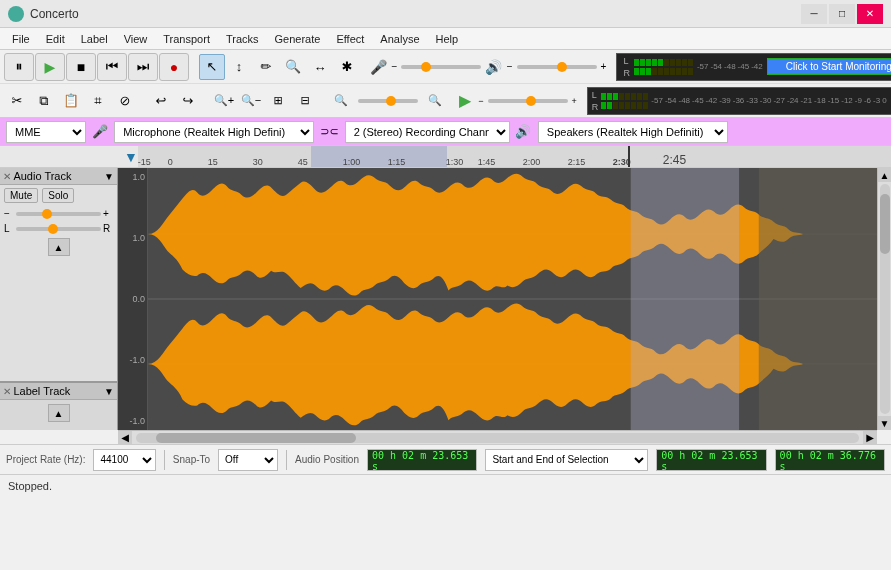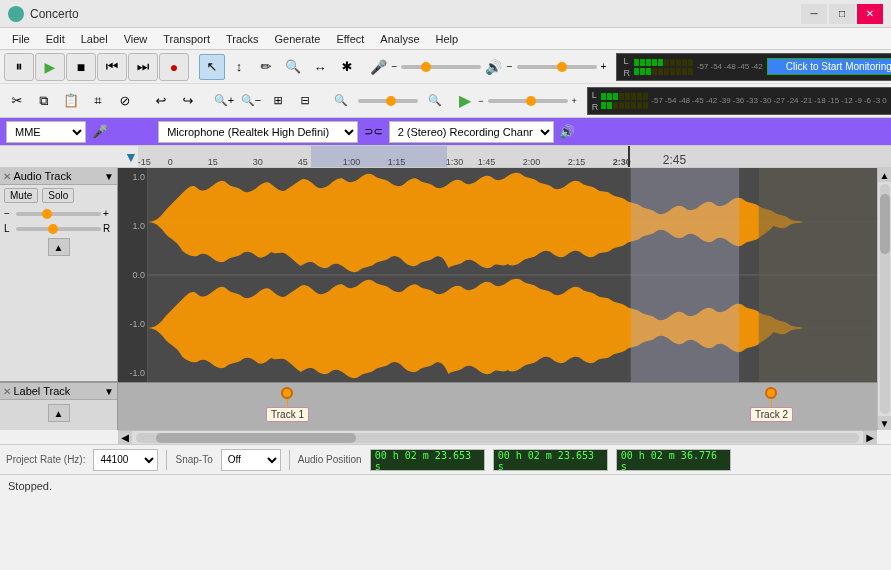--- a/index.html
+++ b/index.html
@@ -13,21 +13,21 @@
     #titlebar .win-btn { width: 26px; height: 20px; border: none; background: #ddd; cursor: pointer; font-size: 10px; display: flex; align-items: center; justify-content: center; }
     #titlebar .win-btn.close { background: #e05; color: white; }
 
     
     #menubar { background: #f5f5f5; height: 22px; display: flex; align-items: center; padding: 0 4px; border-bottom: 1px solid #ccc; }
     .menu-item { padding: 2px 8px; cursor: pointer; font-size: 11px; color: #222; }
     .tb-sep { width: 1px; height: 24px; background: #bbb; margin: 0 3px; }
     .tb-group { display: flex; gap: 1px; align-items: center; }
 
     
-    #devicebar { background: #8b5cf6; display: flex; align-items: center; padding: 3px 6px; border-bottom: 1px solid #ccc; gap: 6px; height: 28px; }
+    #devicebar { background: #f0abfc; display: flex; align-items: center; padding: 3px 6px; border-bottom: 1px solid #ccc; gap: 6px; height: 28px; }
     .dev-select { height: 22px; border: 1px solid #bbb; background: white; font-size: 11px; padding: 0 4px; cursor: pointer; }
 
     
     #ruler { background: #e8e8e8; height: 22px; display: flex; align-items: center; border-bottom: 1px solid #ccc; position: relative; overflow: hidden; padding-left: 120px; }
     .ruler-marks { flex: 1; height: 100%; position: relative; background: #ddd; display: flex; align-items: flex-end; overflow: hidden; }
 
     
     .h-scrollbar { height: 14px; background: #ddd; border-top: 1px solid #bbb; display: flex; align-items: center; }
     .h-scroll-track { flex: 1; height: 10px; background: #ccc; border-radius: 5px; margin: 0 4px; position: relative; }
     .h-scroll-thumb { width: 200px; height: 10px; background: #aaa; border-radius: 5px; position: absolute; left: 20px; cursor: pointer; }
@@ -267,28 +267,31 @@
         <span>0</span>
     </div>
   </div>
 </div>
 
 <div id="devicebar">
   <select class="dev-select" style="width:80px;">
     <option>MME</option>
   </select>
   <span style="font-size:13px;">🎤</span>
-  <select class="dev-select" style="width:200px;margin-left:44px;">
+  <select class="dev-select" style="width:200px;">
     <option>Microphone (Realtek High Defini)</option>
   </select>
   <span style="font-size:11px;">⊃⊂</span>
   <select class="dev-select" style="width:165px;">
     <option>2 (Stereo) Recording Channels</option>
   </select>
   <span style="font-size:13px;">🔊</span>
+  <select class="dev-select" style="width:190px;">
+    <option>Speakers (Realtek High Definiti)</option>
+  </select>
 </div>
 
 <div id="ruler">
   <div style="display:flex;align-items:center;padding-left:4px;">
     <span style="color:#27a;font-size:14px;cursor:pointer;">▼</span>
   </div>
   <div class="ruler-marks" style="flex:1;position:relative;background:#d8d8d8;overflow:hidden;">
 
     <div style="position:absolute;left:23%;width:18%;top:0;bottom:0;background:rgba(80,100,180,0.25);"></div>
     <div style="position:absolute;left:0;top:0;bottom:0;display:flex;align-items:flex-end;width:100%;">
@@ -394,34 +397,20 @@
               L740,53 C738,53 735,53 730,53 C700,53 680,53 665,53 C660,55 655,53 650,57 C645,61 640,59 635,57 C630,63 625,65 620,69 C615,73 610,71 605,75 C600,79 595,77 590,73 C585,69 580,67 575,71 C570,75 565,73 560,69 C555,65 550,63 545,67 C540,71 535,69 530,65 C525,61 520,59 515,63 C510,67 505,65 500,69 C495,73 490,71 485,75 C480,79 475,77 470,81 C465,85 460,82 455,86 C450,90 445,88 440,84 C435,80 430,82 425,86 C420,90 415,88 410,84 C405,80 400,82 395,86 C390,90 385,88 380,92 C375,96 370,98 365,95 C360,99 355,93 350,97 C345,101 340,99 335,95 C330,91 325,89 320,93 C315,97 310,95 305,99 C300,87 295,85 290,89 C285,93 280,91 275,95 C270,99 265,97 260,93 C255,87 250,85 245,89 C240,93 235,91 230,95 C225,99 220,97 215,101 C210,105 205,103 200,99 C195,95 190,93 185,97 C180,101 175,99 170,95 C165,91 160,94 155,97 C150,94 145,88 140,85 C135,82 130,86 125,83 C120,87 115,91 110,87 C105,83 100,81 95,85 C90,89 85,87 80,91 C75,95 70,93 65,89 C60,85 55,83 50,87 C45,88 40,86 35,82 C30,73 25,71 20,67 C15,62 10,53 0,53 Z" fill="#f90" opacity="0.9"></path>
           </g>
 
           <rect x="490" y="0" width="110" height="214" fill="rgba(180,180,210,0.35)"></rect>
 
           <rect x="620" y="0" width="120" height="214" fill="rgba(100,95,80,0.5)"></rect>
         </svg>
       </div>
     </div>
 
-    <div style="height:48px;background:#b0b0b0;position:relative;border-top:1px solid #888;">
-
-      <div style="position:absolute;left:148px;top:0;display:flex;flex-direction:column;align-items:center;">
-        <div style="width:12px;height:12px;background:#f90;border-radius:50%;border:2px solid #c60;cursor:pointer;margin-top:4px;"></div>
-        <div style="width:1px;height:8px;background:#f90;"></div>
-        <div style="background:#fff8e0;border:1px solid #c8a;padding:1px 4px;font-size:10px;cursor:pointer;border-radius:2px;color:#333;white-space:nowrap;">Track 1</div>
-      </div>
-
-      <div style="position:absolute;left:632px;top:0;display:flex;flex-direction:column;align-items:center;">
-        <div style="width:12px;height:12px;background:#f90;border-radius:50%;border:2px solid #c60;cursor:pointer;margin-top:4px;"></div>
-        <div style="width:1px;height:8px;background:#f90;"></div>
-        <div style="background:#fff8e0;border:1px solid #c8a;padding:1px 4px;font-size:10px;cursor:pointer;border-radius:2px;color:#333;white-space:nowrap;">Track 2</div>
-      </div>
-    </div>
   </div>
 
   <div class="v-scrollbar">
     <div class="v-scroll-arr">▲</div>
     <div class="v-scroll-track">
       <div class="v-scroll-thumb"></div>
     </div>
     <div class="v-scroll-arr">▼</div>
   </div>
 </div>
@@ -445,20 +434,23 @@
   <span class="bot-label">Snap-To</span>
   <select class="bot-select" style="width:55px;">
     <option>Off</option>
   </select>
 
   <div class="bot-sep"></div>
 
   <span class="bot-label">Audio Position</span>
   <div class="bot-input" style="width:115px;">00 h 02 m 23.653 s</div>
 
+  <select class="bot-select" style="width:170px;">
+    <option>Start and End of Selection</option>
+  </select>
 
   <div class="bot-input" style="width:115px;">00 h 02 m 23.653 s</div>
   <div class="bot-input" style="width:115px;">00 h 02 m 36.776 s</div>
 </div>
 
 <div id="statusbar">
   <span>Stopped.</span>
 </div>
 
 </body></html>

